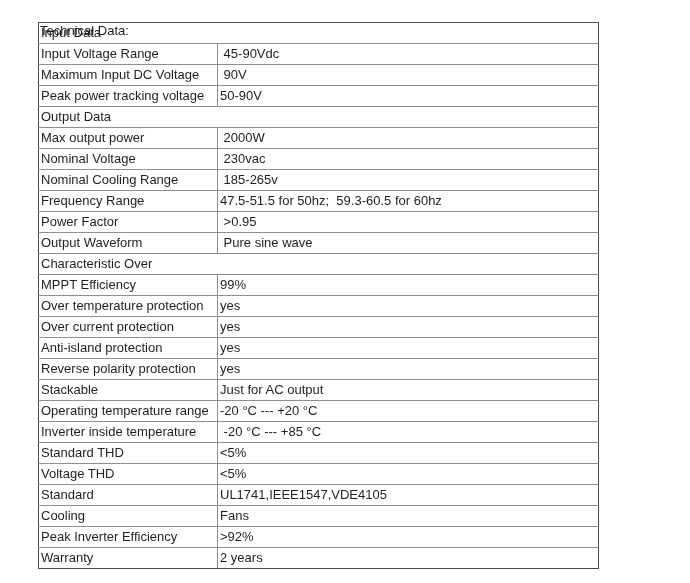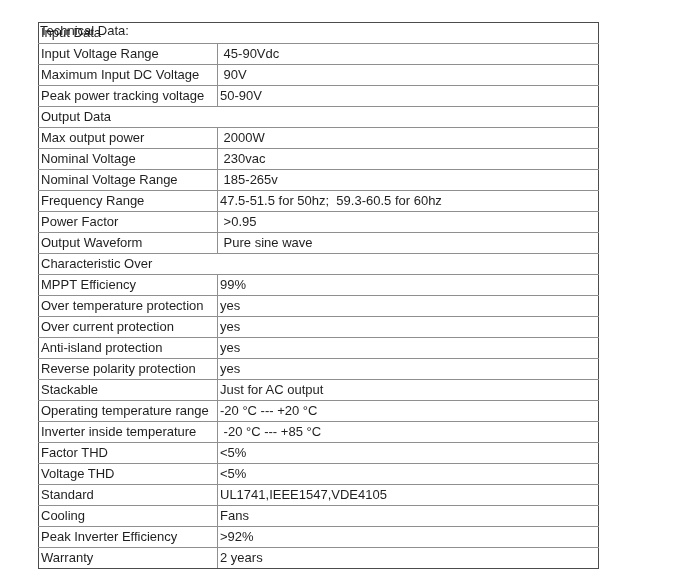--- a/index.html
+++ b/index.html
@@ -81,21 +81,21 @@
       </tr>
     <tr>
         <td>Max output power</td>
         <td> 2000W</td>
       </tr>
     <tr>
         <td>Nominal Voltage</td>
         <td> 230vac</td>
       </tr>
     <tr>
-        <td>Nominal Voltage Range</td>
+        <td>Nominal Cooling Range</td>
         <td> 185-265v</td>
       </tr>
     <tr>
         <td>Frequency Range</td>
         <td>47.5-51.5 for 50hz;  59.3-60.5 for 60hz</td>
       </tr>
     <tr>
         <td>Power Factor</td>
         <td> &gt;0.95</td>
       </tr>
@@ -132,21 +132,21 @@
       </tr>
     <tr>
         <td>Operating temperature range</td>
         <td>-20 °C --- +20 °C</td>
       </tr>
     <tr>
         <td>Inverter inside temperature</td>
         <td> -20 °C --- +85 °C</td>
       </tr>
     <tr>
-        <td>Factor THD</td>
+        <td>Standard THD</td>
         <td>&lt;5%</td>
       </tr>
     <tr>
         <td>Voltage THD</td>
         <td>&lt;5%</td>
       </tr>
     <tr>
         <td>Standard</td>
         <td>UL1741,IEEE1547,VDE4105</td>
       </tr>

